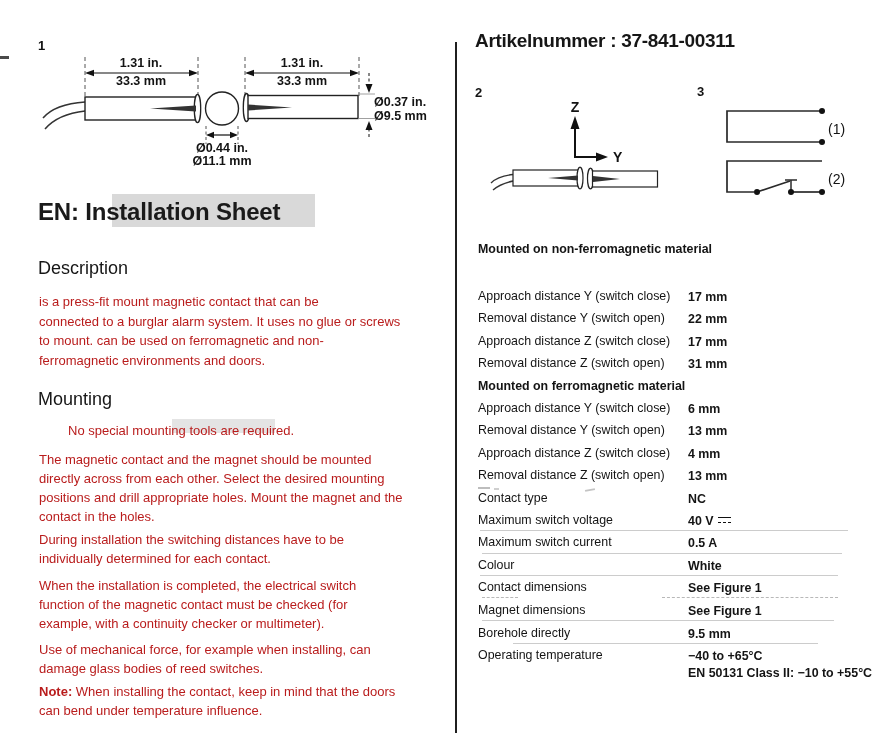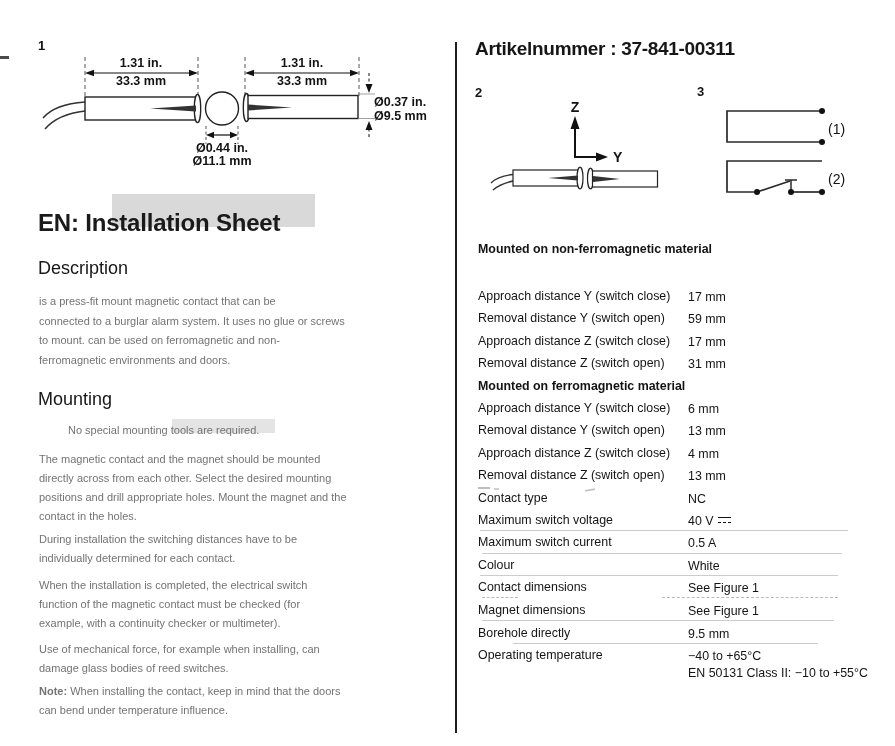--- a/index.html
+++ b/index.html
@@ -7,31 +7,31 @@
     width:895px;height:746px;position:relative;background:#ffffff;
     font-family:"Liberation Sans", sans-serif;color:#141414;overflow:hidden;
   }
   .abs{position:absolute;}
   
   .fig-num{font-weight:bold;font-size:13px;color:#111;}
   .en-title{font-size:24px;font-weight:bold;letter-spacing:-0.2px;line-height:33px;color:#1a1a1a;white-space:nowrap;}
   .hl{background:#d9d9d9;}
   .hl2{background:#e4e4e4;}
   .h2{font-size:18px;font-weight:normal;color:#161616;}
-  .para{font-size:11px;line-height:19px;white-space:pre-line;width:430px;color:#737373;}
+  .para{font-size:13px;line-height:19px;white-space:pre-line;width:430px;color:#b91c1c;}
   .para-desc{line-height:19.5px;}
   .note-label{font-weight:bold;}
   
   .divider{width:2px;background:#1f1f1f;}
   
   .artnum{font-size:19px;font-weight:bold;letter-spacing:-0.3px;color:#161616;white-space:nowrap;}
   .spec{position:absolute;left:478px;top:0;width:402px;height:746px;}
   .trow{position:absolute;left:0;width:402px;font-size:12.4px;color:#141414;}
   .tlabel{position:absolute;left:0;white-space:nowrap;}
-  .tvalue{position:absolute;left:210px;white-space:pre-line;line-height:17px;}
+  .tvalue{position:absolute;left:210px;white-space:pre-line;line-height:17px;font-weight:bold;}
   .section .tlabel{font-weight:bold;}
   .sep{position:absolute;height:1px;background:#cccccc;}
   .sep-dash{position:absolute;height:0;border-top:1px dashed #b8b8b8;background:none;}
   .artifact{position:absolute;background:#bdbdbd;}
   .dc-icon{position:absolute;left:240px;top:3px;width:13px;height:9px;}
   .dc-icon .t{position:absolute;left:0;top:1px;width:13px;height:0;border-top:1.8px solid #111;}
   .dc-icon .b{position:absolute;left:0;top:6px;width:13px;height:0;border-top:1.8px dashed #111;}
   svg text{font-family:"Liberation Sans", sans-serif;fill:#131313;}
   svg .dimtxt{font-size:12.5px;font-weight:bold;}
   svg .axistxt{font-size:14px;font-weight:bold;}
@@ -101,21 +101,21 @@
     <line x1="238" y1="126" x2="238" y2="144" stroke="#555" stroke-width="1" stroke-dasharray="3,2.5"></line>
     <line x1="210" y1="135" x2="234" y2="135" stroke="#111" stroke-width="1.2"></line>
     <polygon points="206,135 214,131.8 214,138.2" fill="#111"></polygon>
     <polygon points="238,135 230,131.8 230,138.2" fill="#111"></polygon>
     <text class="dimtxt" x="222" y="152" text-anchor="middle">Ø0.44 in.</text>
     <text class="dimtxt" x="222" y="165" text-anchor="middle">Ø11.1 mm</text>
   </g>
 </svg>
 
 <div class="abs hl" style="left:112px;top:194px;width:203px;height:33px;"></div>
-<div class="abs en-title" style="left:38px;top:206px;text-align:center;">EN: Installation Sheet</div>
+<div class="abs en-title" style="left:38px;top:195px;text-align:center;">EN: Installation Sheet</div>
 
 <div class="abs h2" style="left:38px;top:258px;">Description</div>
 <div class="abs para para-desc" style="left:39px;top:292px;">is a press-fit mount magnetic contact that can be
 connected to a burglar alarm system. It uses no glue or screws
 to mount. can be used on ferromagnetic and non-
 ferromagnetic environments and doors.</div>
 
 <div class="abs h2" style="left:38px;top:389px;">Mounting</div>
 <div class="abs hl2" style="left:172px;top:419px;width:103px;height:14px;"></div>
 <div class="abs para" style="left:39px;top:421px;margin-left:29px;">No special mounting tools are required.</div>
@@ -128,21 +128,21 @@
 <div class="abs para" style="left:39px;top:576px;">When the installation is completed, the electrical switch
 function of the magnetic contact must be checked (for
 example, with a continuity checker or multimeter).</div>
 <div class="abs para" style="left:39px;top:640px;">Use of mechanical force, for example when installing, can
 damage glass bodies of reed switches.</div>
 <div class="abs para" style="left:39px;top:682px;"><span class="note-label">Note:</span> <span>When installing the contact, keep in mind that the doors
 can bend under temperature influence.</span></div>
 
 <div class="abs divider" style="left:455px;top:42px;height:691px;"></div>
 
-<div class="abs artnum" style="left:475px;top:38px;">Artikelnummer : 37-841-00311</div>
+<div class="abs artnum" style="left:475px;top:30px;">Artikelnummer : 37-841-00311</div>
 
 <svg class="abs" style="left:460px;top:85px;" width="215" height="125" viewBox="460 85 215 125">
   <text class="fignum" x="475" y="97">2</text>
   <polyline points="575,126 575,157 599,157" fill="none" stroke="#111" stroke-width="2"></polyline>
   <polygon points="575,116 570.5,129 579.5,129" fill="#111"></polygon>
   <polygon points="608,157 596,152.5 596,161.5" fill="#111"></polygon>
   <text class="axistxt" x="575" y="112" text-anchor="middle">Z</text>
   <text class="axistxt" x="613" y="162" text-anchor="start">Y</text>
   <g fill="none" stroke="#333" stroke-width="1.4">
     <path d="M513,174.5 Q498,176 491,183"></path>
@@ -180,21 +180,21 @@
 <div class="spec">
   <div class="trow section" style="top:242px;">
       <span class="tlabel">Mounted on non-ferromagnetic material</span>
     </div>
   <div class="trow" style="top:289px;">
       <span class="tlabel">Approach distance Y (switch close)</span>
       <span class="tvalue">17 mm</span>
     </div>
   <div class="trow" style="top:311px;">
       <span class="tlabel">Removal distance Y (switch open)</span>
-      <span class="tvalue">59 mm</span>
+      <span class="tvalue">22 mm</span>
     </div>
   <div class="trow" style="top:334px;">
       <span class="tlabel">Approach distance Z (switch close)</span>
       <span class="tvalue">17 mm</span>
     </div>
   <div class="trow" style="top:356px;">
       <span class="tlabel">Removal distance Z (switch open)</span>
       <span class="tvalue">31 mm</span>
     </div>
   <div class="trow section" style="top:379px;">

